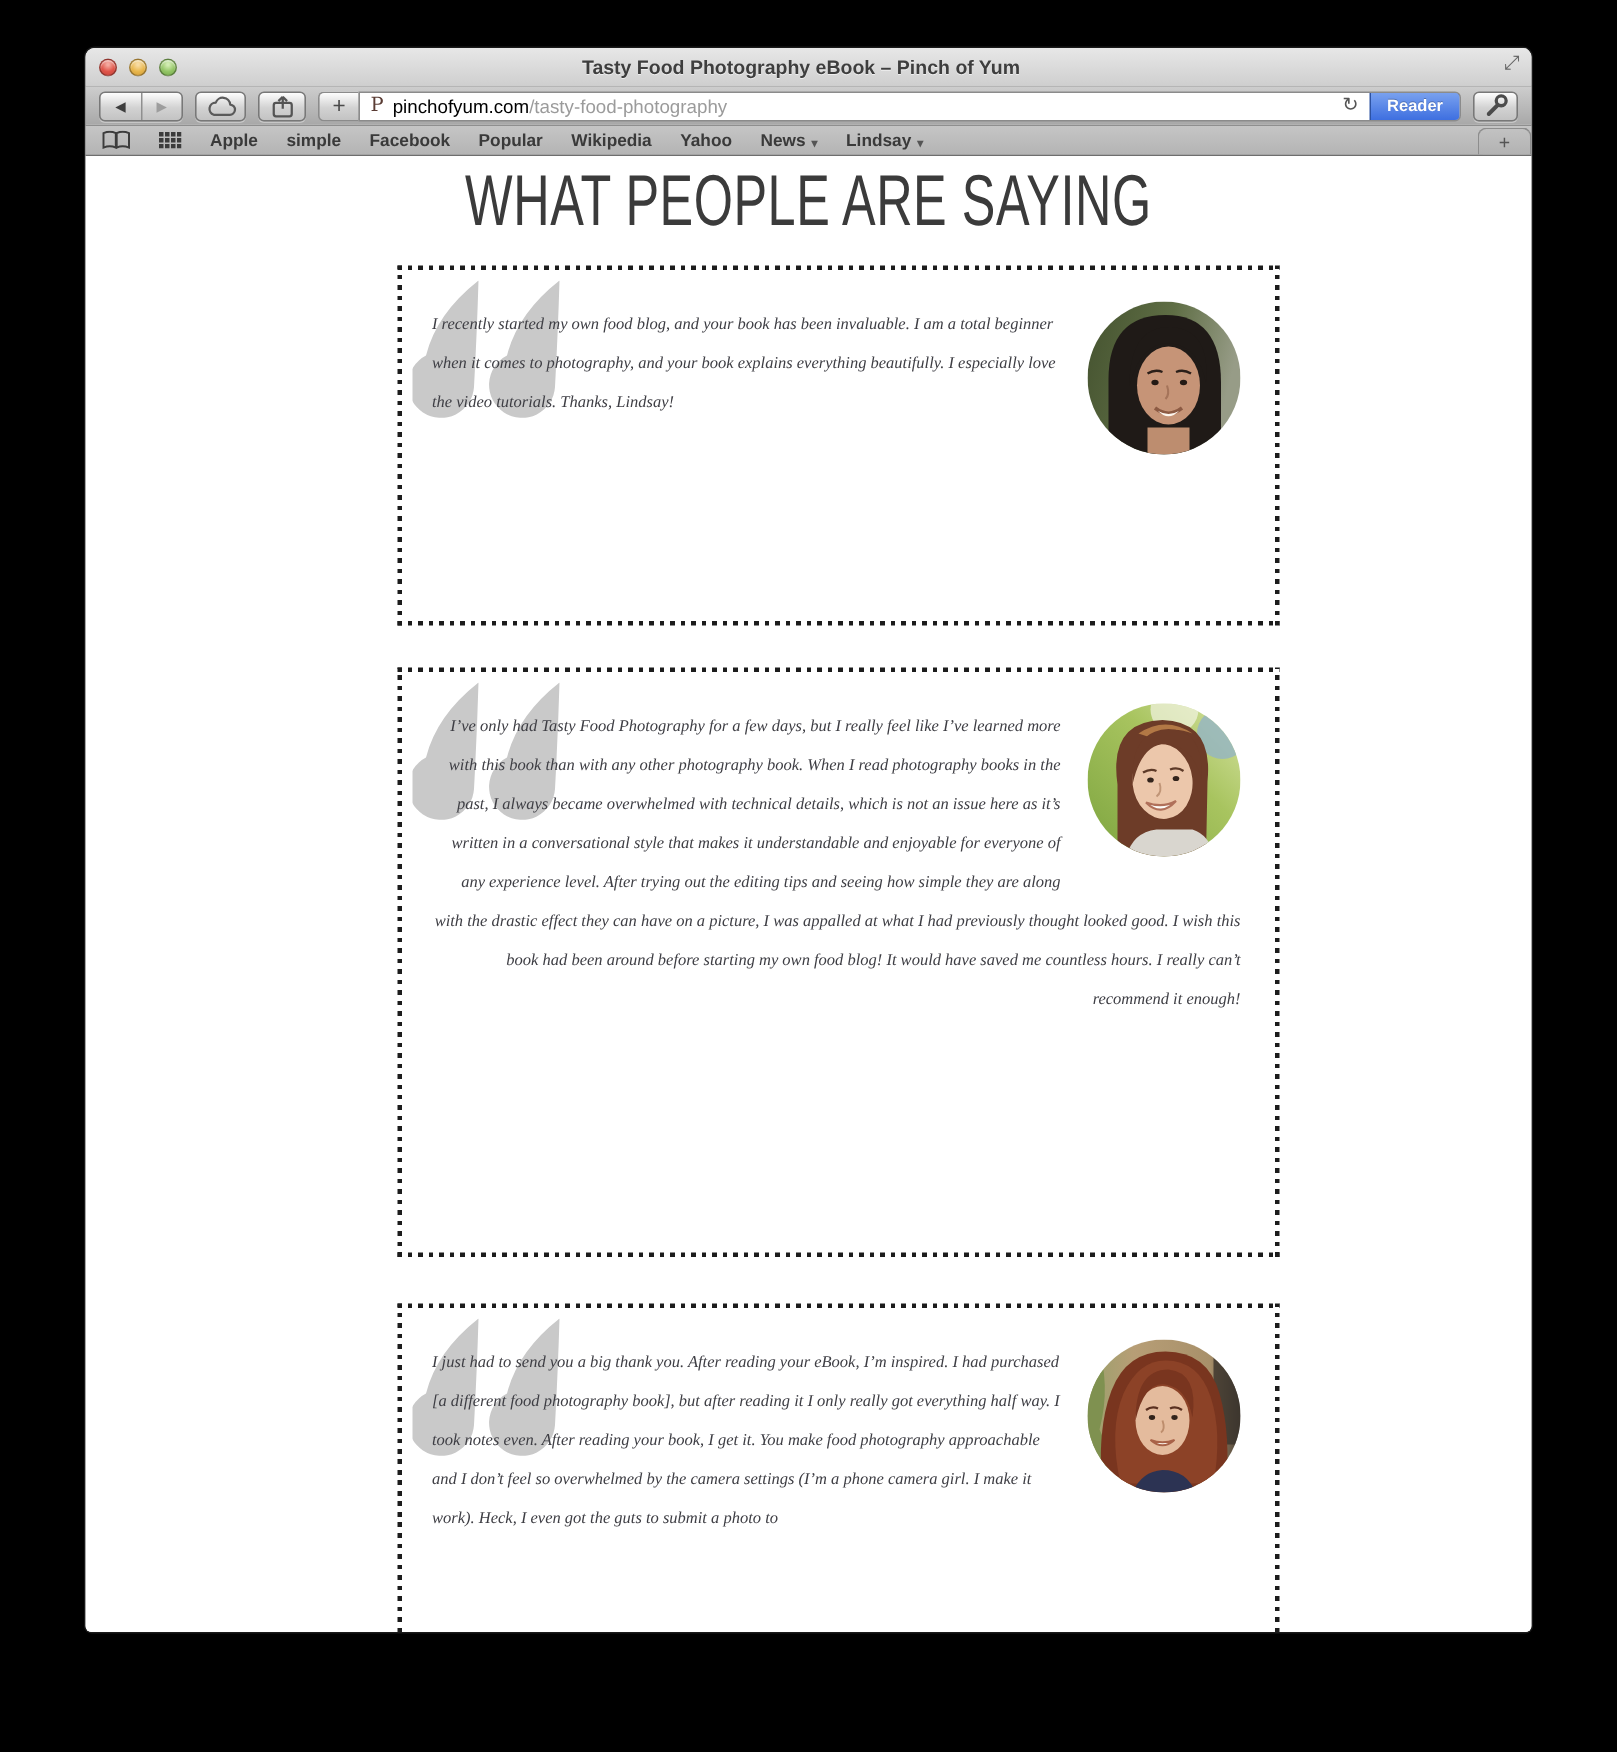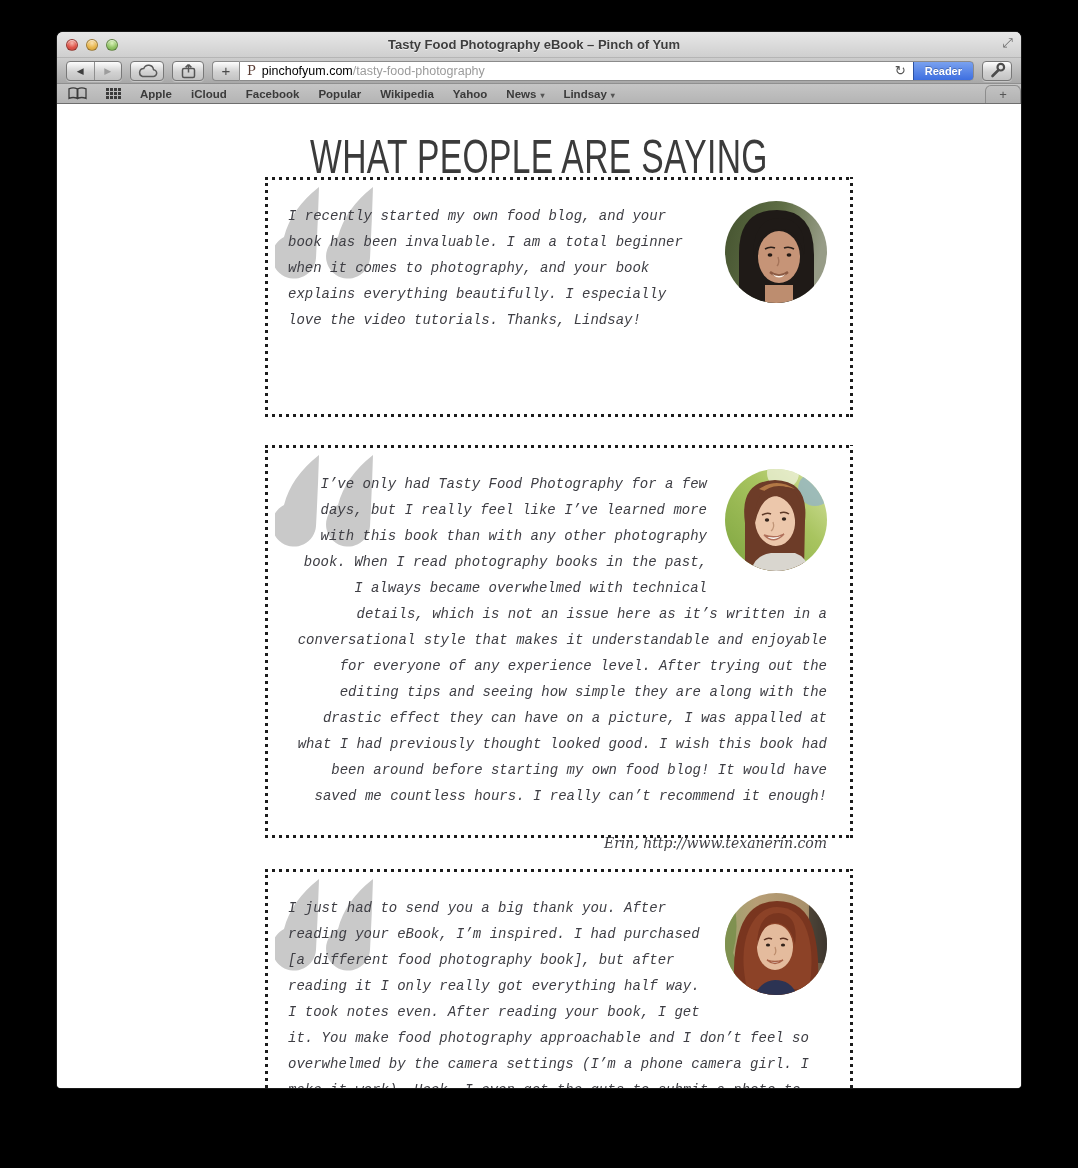--- a/index.html
+++ b/index.html
@@ -74,43 +74,43 @@
   .bm-arrow { font-size:8px; color:#555; }
   .bm-icon { display:flex; align-items:center; }
   .newtab { margin-left:auto; width:36px; height:18px; align-self:flex-end;
             border:1px solid #8d8d8d; border-bottom:none; border-radius:6px 6px 0 0;
             background:linear-gradient(#c2c2c2,#b2b2b2);
             display:flex; align-items:center; justify-content:center;
             font-size:13px; color:#555; font-weight:400; }
 
   
   .content { position:relative; height:984px; background:#fff; overflow:hidden; }
-  .page-heading { padding-top:25px; text-align:center; height:73px; }
+  .page-heading { padding-top:3px; text-align:center; height:73px; }
   .page-heading span { display:inline-block; font-size:48px; font-weight:400;
                        color:#3b3b3b; letter-spacing:.5px;
                        transform:scaleX(.70); transform-origin:center; white-space:nowrap; }
   .col { margin-left:208px; width:588px; }
 
   .tbox { position:relative; padding:26px 26px 0 23px; background:#fff;
           background-image:
             repeating-linear-gradient(90deg,#1c1c1c 0 3px,transparent 3px 7px),
             repeating-linear-gradient(90deg,#1c1c1c 0 3px,transparent 3px 7px),
             repeating-linear-gradient(0deg,#1c1c1c 0 3px,transparent 3px 7px),
             repeating-linear-gradient(0deg,#1c1c1c 0 3px,transparent 3px 7px);
           background-position:0 0, 0 100%, 0 0, 100% 0;
           background-size:100% 3px, 100% 3px, 3px 100%, 3px 100%;
           background-repeat:no-repeat; }
   .tbox.t1 { height:240px; margin-bottom:28px; }
   .tbox.t2 { height:393px; margin-bottom:31px;text-align:right; }
   .tbox.t3 { height:380px; }
 
   .quote-mark-svg { position:absolute; left:10px; top:10px; }
   .avatar { float:right; width:102px; height:102px; margin:-2px 0 16px 18px; }
-  .quote-text { position:relative; font-family:Liberation Mono, monospace; font-style:italic;
-                font-size:14px; line-height:26px; color:#3e3e44; }
+  .quote-text { position:relative; font-family:Liberation Serif, serif; font-style:italic;
+                font-size:11px; line-height:26px; color:#3e3e44; }
   .attr { position:relative; clear:left; font-family:"DejaVu Serif", serif; font-style:italic;
           font-size:14px; color:#3e3e44; margin-top:26px; }
 </style>
 </head>
 <body>
 
 <div class="window">
 
   <div class="titlebar">
     <div class="traffic">
@@ -183,21 +183,21 @@
             <rect x="4" y="8" width="3" height="3"></rect>
             <rect x="8" y="8" width="3" height="3"></rect>
             <rect x="12" y="8" width="3" height="3"></rect>
           </g>
         </svg>
     </span>
     <span class="bm-item">
         <span>Apple</span>
       </span>
     <span class="bm-item">
-        <span>iCloud</span>
+        <span>simple</span>
       </span>
     <span class="bm-item">
         <span>Facebook</span>
       </span>
     <span class="bm-item">
         <span>Popular</span>
       </span>
     <span class="bm-item">
         <span>Wikipedia</span>
       </span>
@@ -287,21 +287,20 @@
             <path d="M37 46 q5 -3 9 -1" stroke="#5e3a28" stroke-width="1.5" fill="none"></path>
             <path d="M55 44 q5 -2 9 1" stroke="#5e3a28" stroke-width="1.5" fill="none"></path>
             <ellipse cx="42" cy="51" rx="2.2" ry="1.7" fill="#33241c"></ellipse>
             <ellipse cx="59" cy="50" rx="2.2" ry="1.7" fill="#33241c"></ellipse>
             <path d="M48 53 q2 6 -2 9" stroke="#c09577" stroke-width="1.3" fill="none"></path>
             <path d="M39 66 Q49 76 59 65 Q50 70 39 66 Z" fill="#fdfcf8" stroke="#b0705a" stroke-width="1.4"></path>
             <path d="M26 102 Q30 86 46 84 L70 84 Q82 88 84 102 Z" fill="#d9d6cf"></path>
           </g>
         </svg>
         <p class="quote-text">I’ve only had Tasty Food Photography for a few days, but I really feel like I’ve learned more with this book than with any other photography book. When I read photography books in the past, I always became overwhelmed with technical details, which is not an issue here as it’s written in a conversational style that makes it understandable and enjoyable for everyone of any experience level. After trying out the editing tips and seeing how simple they are along with the drastic effect they can have on a picture, I was appalled at what I had previously thought looked good. I wish this book had been around before starting my own food blog! It would have saved me countless hours. I really can’t recommend it enough!</p>
-        <p class="attr">Erin, http://www.texanerin.com</p>
       </div>
 
       <div class="tbox t3">
         <svg class="quote-mark-svg" width="104" height="96" viewBox="0 0 104 96">
           <g fill="#c9c9c9">
             <path d="M44 0 Q16 22 9 50 A22 22 0 1 0 41 71 Q43 34 44 0 Z"></path>
             <path d="M98 0 Q70 22 63 50 A22 22 0 1 0 95 71 Q97 34 98 0 Z"></path>
           </g>
         </svg>
         <svg class="avatar" viewBox="0 0 102 102">

